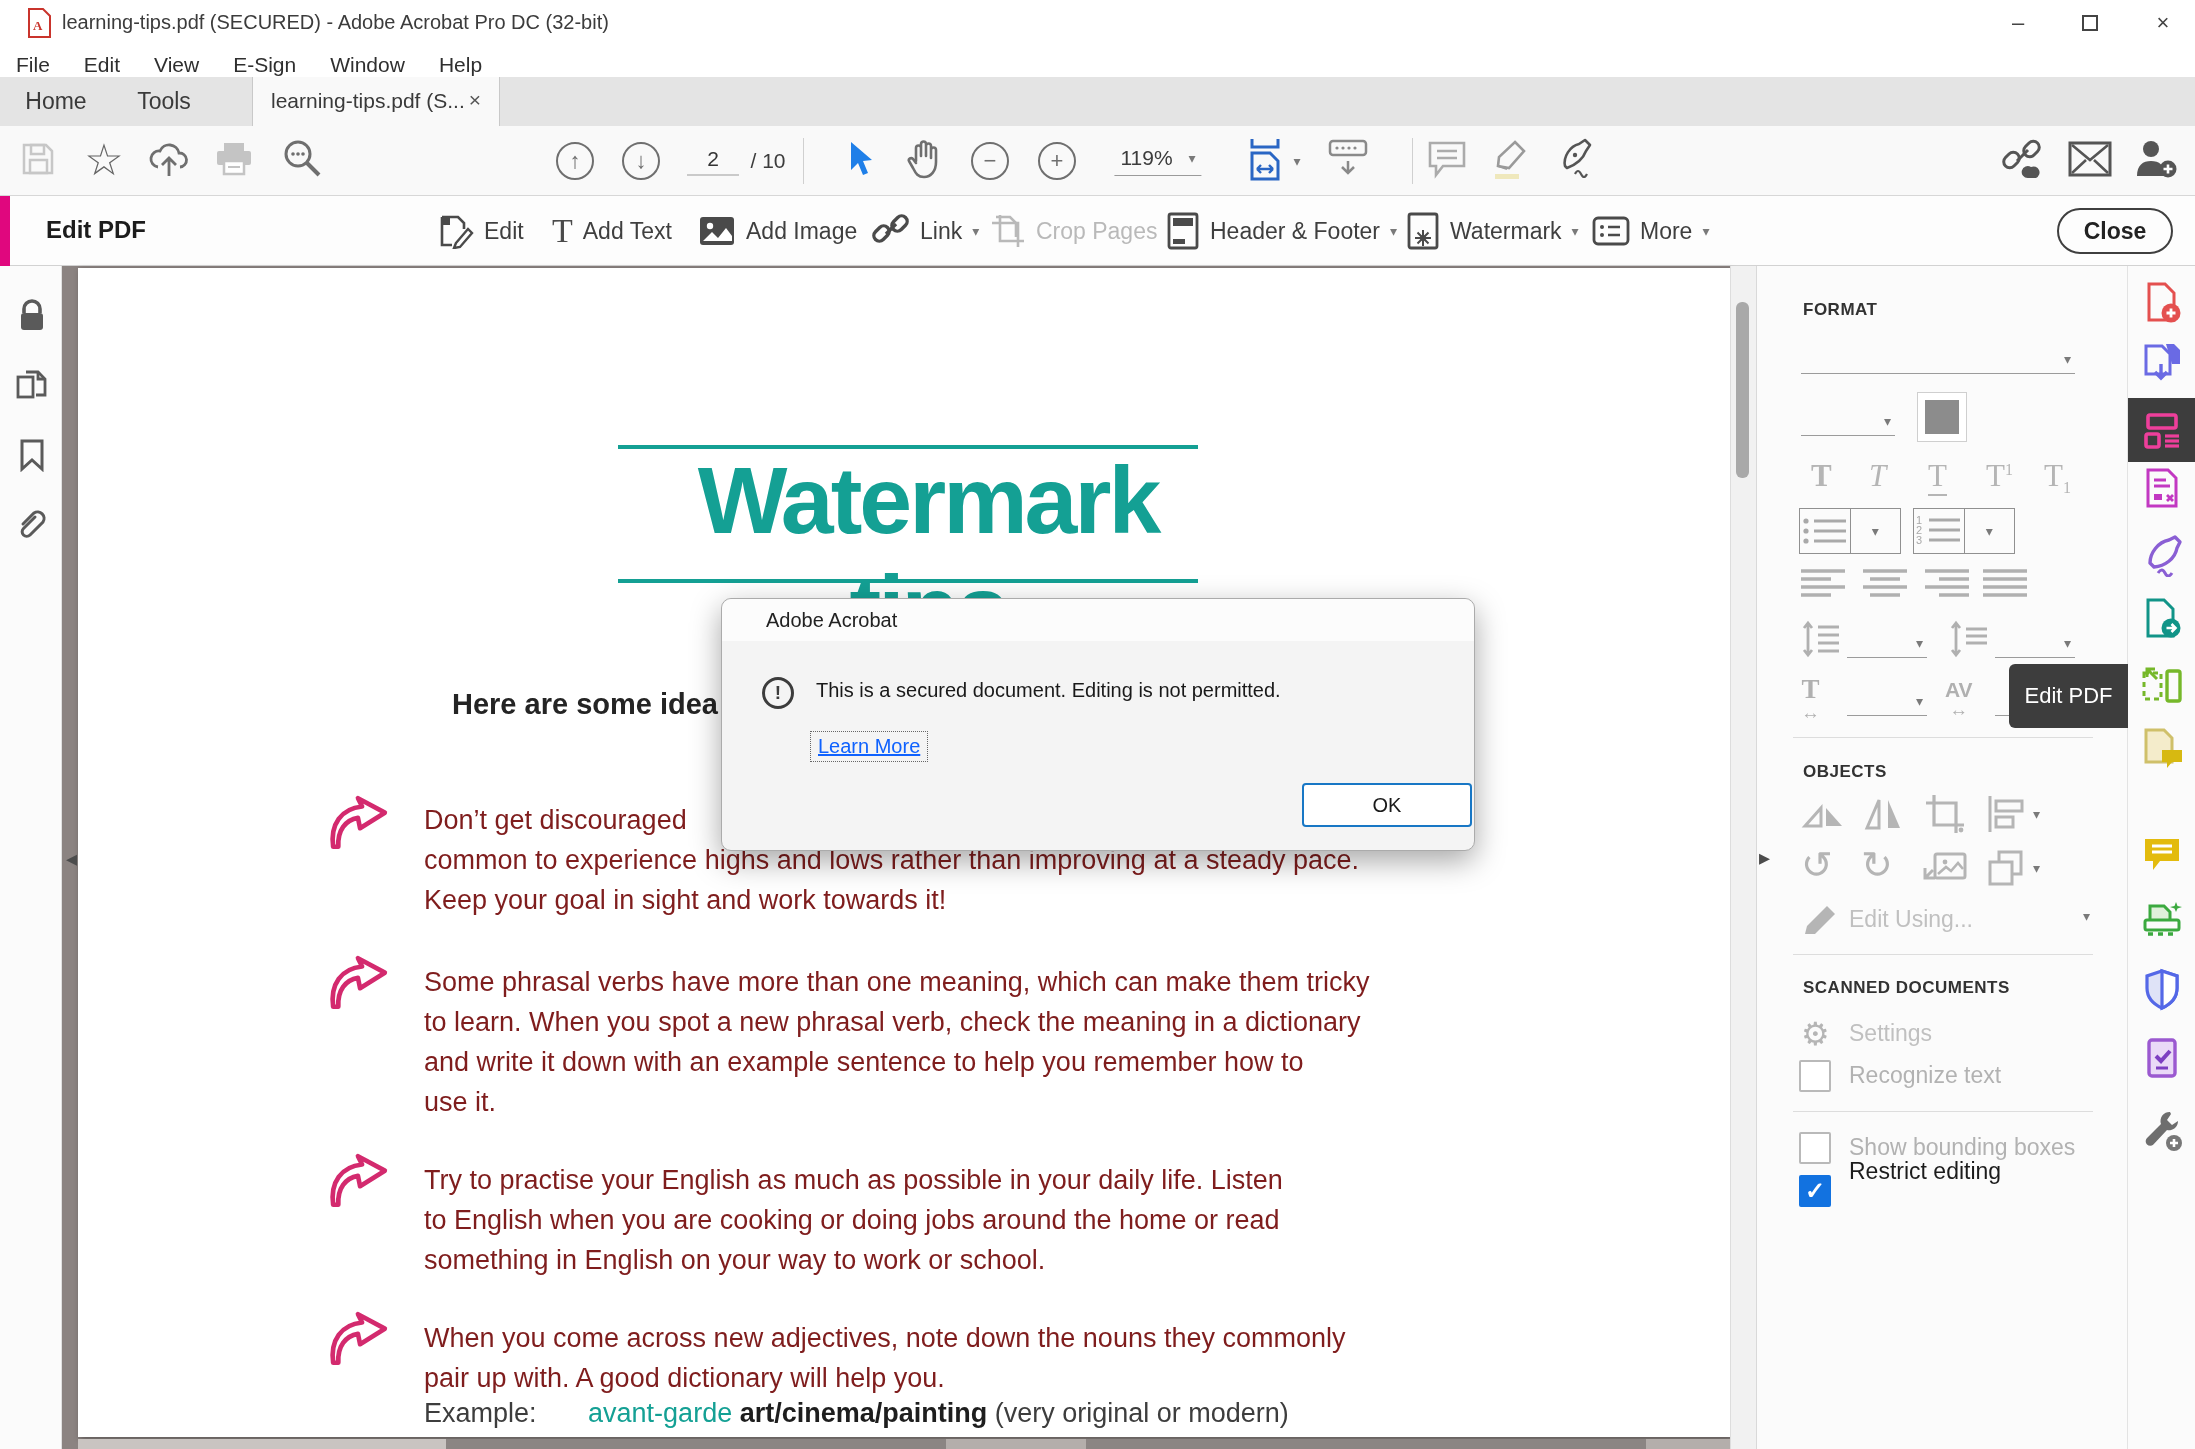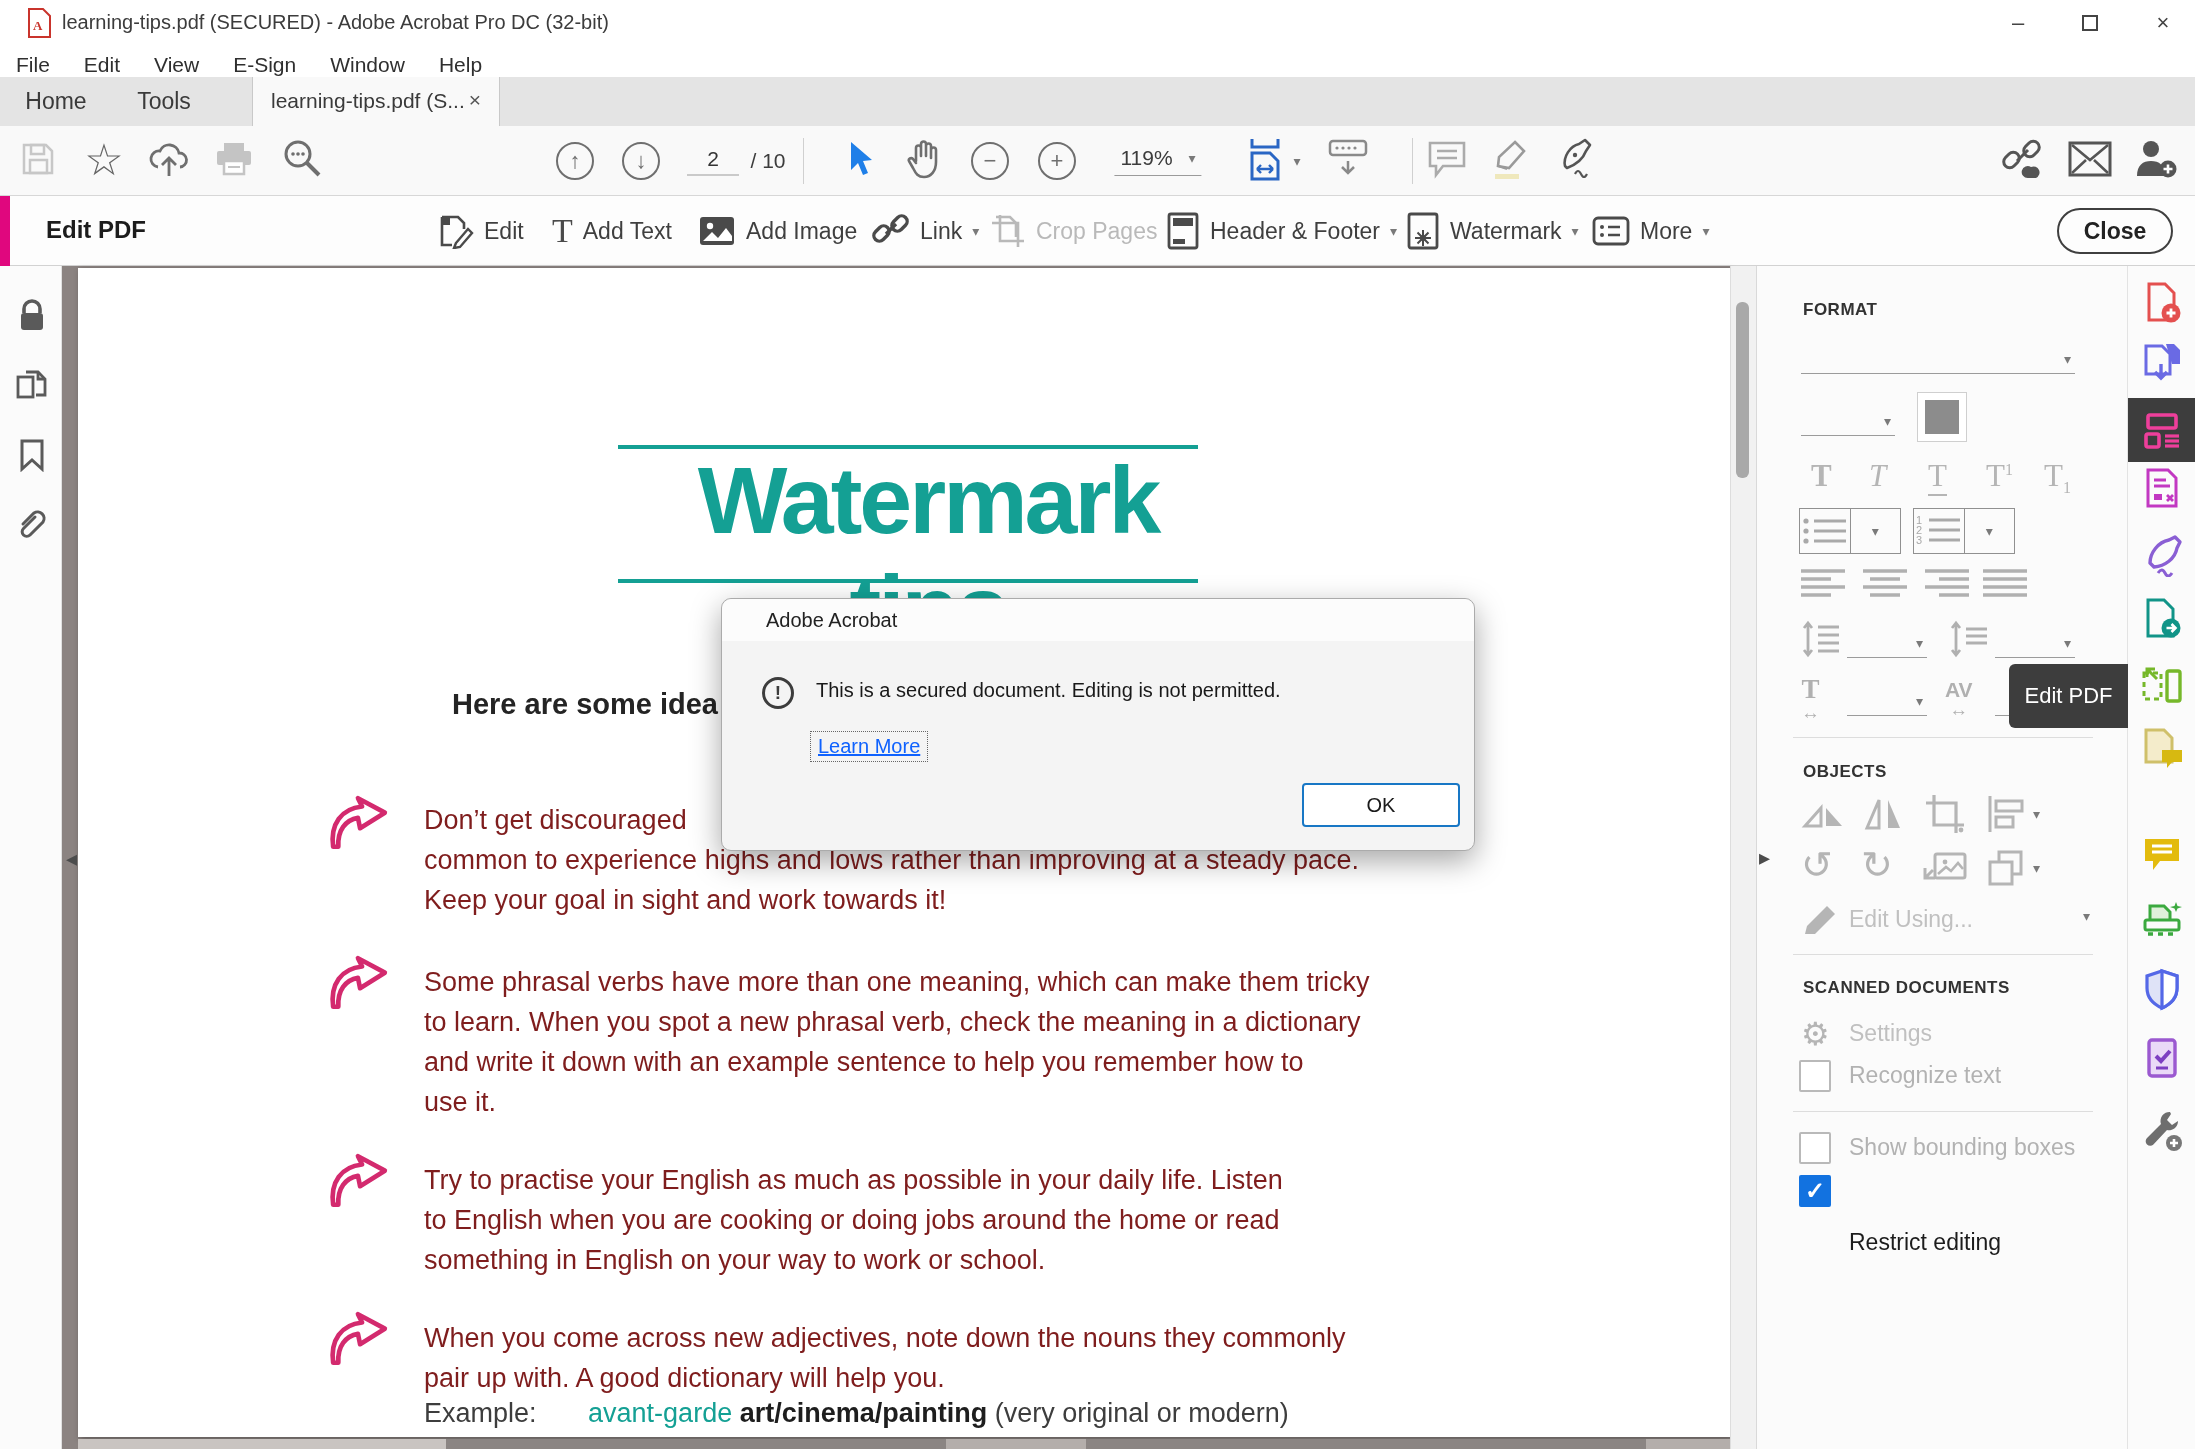--- a/index.html
+++ b/index.html
@@ -58,21 +58,21 @@
   .thumb { position:absolute; left:5px; top:36px; width:13px; height:176px; background:#a9a9a9; border-radius:6px; }
   .botband { position:absolute; left:0px; top:1171px; width:1694px; height:12px; background:#b4aeab; }
 
   
   .dialog { left:721px; top:598px; width:754px; height:253px; background:#f4f4f4; border:1px solid #ababab; border-radius:10px; box-shadow:0 10px 30px rgba(0,0,0,.35); z-index:40; }
   .dlg-title { position:absolute; left:0; top:0; width:100%; height:42px; background:#fcfcfc; border-radius:10px 10px 0 0; }
   .dlg-title span { position:absolute; left:44px; top:10px; font-size:20px; color:#222; }
   .dlg-warn { position:absolute; left:40px; top:78px; width:32px; height:32px; border:3px solid #3c3c3c; border-radius:50%; color:#3c3c3c; font-size:19px; font-weight:bold; }
   .dlg-msg { position:absolute; left:94px; top:80px; font-size:20px; color:#191919; }
   .dlg-learn { position:absolute; left:88px; top:132px; font-size:20px; color:#0f62fe; text-decoration:underline; border:1px dotted #666; padding:3px 7px; }
-  .dlg-ok { position:absolute; left:580px; top:184px; width:158px; height:44px; background:#fff; border:2px solid #1877c5; border-radius:4px; font-size:20px; color:#1a1a1a; }
+  .dlg-ok { position:absolute; left:580px; top:184px; width:170px; height:44px; background:#fff; border:2px solid #1877c5; border-radius:4px; font-size:20px; color:#1a1a1a; }
 
   
   .rpanel { left:1756px; top:266px; width:371px; height:1183px; background:#fbfbfb; border-left:1px solid #d9d9d9; }
   .phead { position:absolute; font-size:17px; font-weight:bold; letter-spacing:.5px; color:#323232; }
   .fld { position:absolute; border-bottom:1.5px solid #9b9b9b; }
   .fld .caret { position:absolute; right:4px; bottom:6px; }
   .swatch { position:absolute; width:50px; height:50px; background:#fff; border:1px solid #cfcfcf; }
   .swatch .inner { position:absolute; left:7px; top:7px; width:34px; height:34px; background:#8c8c8c; }
   .tglyph { position:absolute; font-family:"Liberation Serif",serif; font-size:31px; color:#b5b5b5; }
   .listbox { position:absolute; width:102px; height:46px; border:1.5px solid #909090; display:flex; }
@@ -587,21 +587,21 @@
 
     <span class="cb" style="left:42px;top:794px"></span>
     <span class="plabel" style="left:92px;top:796px;color:#b2b2b2">Recognize text</span>
 
     <span class="pdiv" style="top:845px"></span>
 
     <span class="cb" style="left:42px;top:866px"></span>
     <span class="plabel" style="left:92px;top:868px;color:#b2b2b2">Show bounding boxes</span>
 
     <span class="cb cb-on ctr" style="left:42px;top:909px">✓</span>
-    <span class="plabel" style="left:92px;top:963px;color:#1c1c1c">Restrict editing</span>
+    <span class="plabel" style="left:92px;top:892px;color:#1c1c1c">Restrict editing</span>
 
     <span class="chev" style="left:2px;top:579px">▸</span>
   </div>
 
   <div class="abs rstrip">
     <span class="darkblock"></span>
 
     <span class="sic" style="top:14px"><svg width="44" height="44" viewBox="0 0 44 44">
           <path d="M9 4h16l9 9v27H9z" fill="none" stroke="#e4504f" stroke-width="3"></path>
           <circle cx="31" cy="33" r="9.5" fill="#e4504f"></circle>

